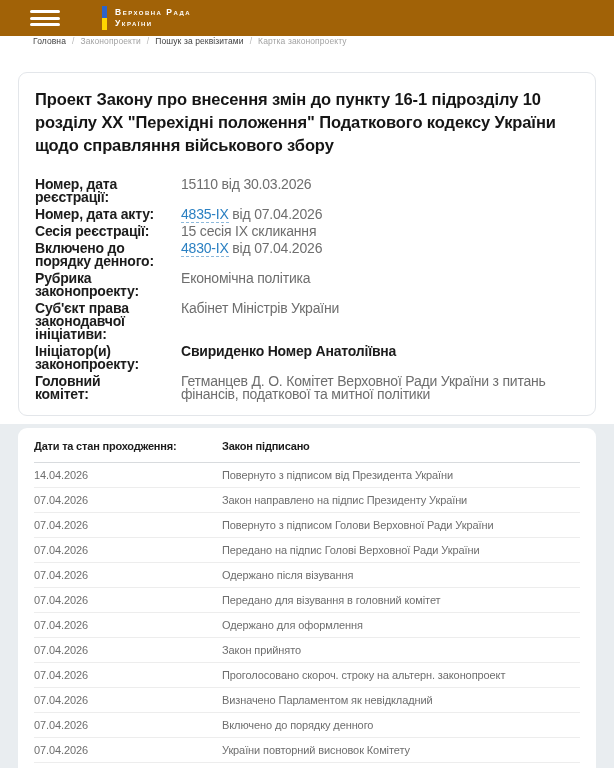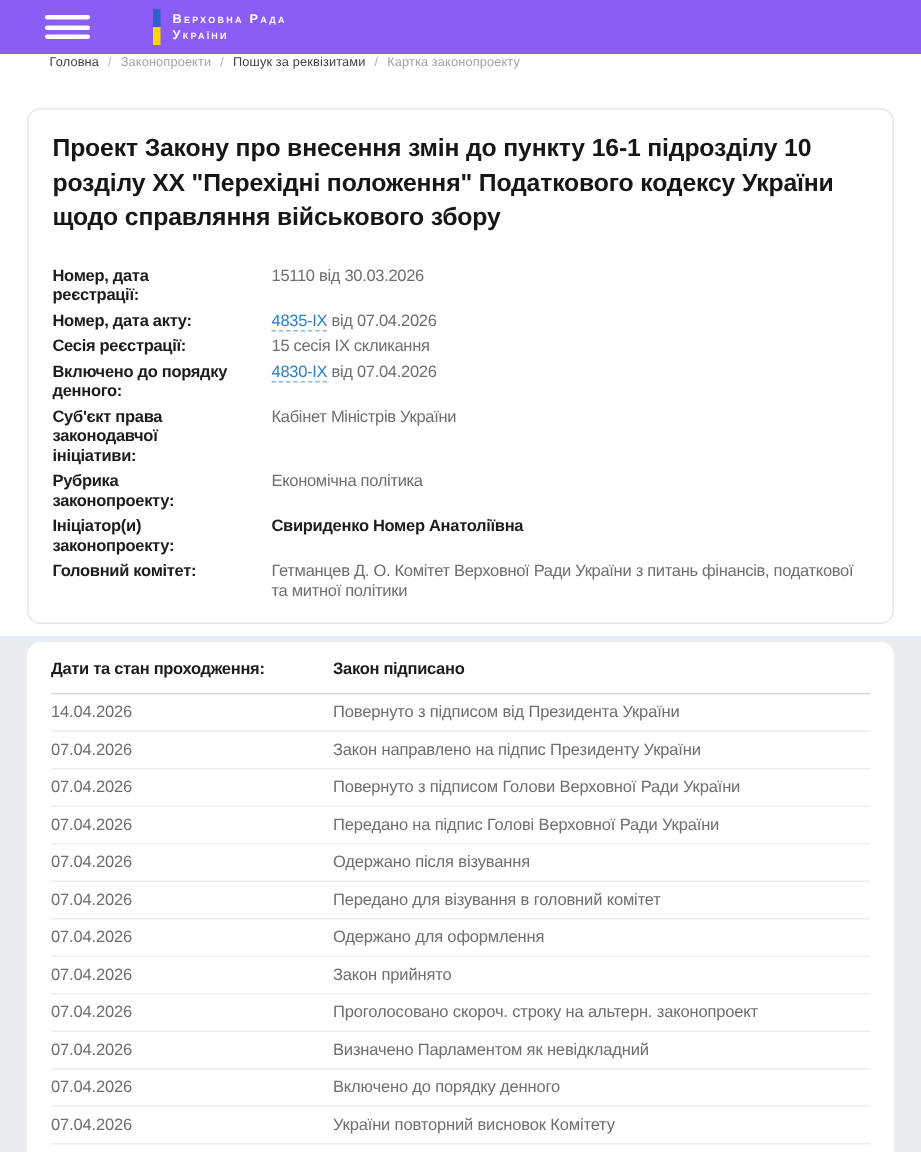--- a/index.html
+++ b/index.html
@@ -7,21 +7,21 @@
     width: 614px; height: 768px;
     overflow: hidden;
     background: #ffffff;
     font-family: "Liberation Sans", sans-serif;
     -webkit-font-smoothing: antialiased;
   }
 
   
   .topbar {
     height: 36px;
-    background: #8b5cf6;
+    background: #a16207;
     display: flex;
     align-items: center;
     padding-left: 30px;
   }
   .burger {
     width: 30px; height: 16px;
     display: flex; flex-direction: column; justify-content: space-between;
     cursor: pointer;
   }
   .burger i {
@@ -77,21 +77,21 @@
     color: #161616;
     line-height: 1.38;
     letter-spacing: -0.1px;
   }
   .meta { margin-top: 20px; }
   .meta-row {
     display: grid;
     grid-template-columns: 122px 1fr;
     column-gap: 14px;
     padding: 2px 0;
-    font-size: 11px;
+    font-size: 14px;
     line-height: 13px;
     letter-spacing: -0.2px;
     gap: 24px;
   }
   .meta-row .lbl { font-weight: 700; color: #1c1c1c; }
   .meta-row .val { color: #6e6e6e; }
   .meta-row .val.strong { color: #1c1c1c; font-weight: 700; }
   .doc-link {
     color: #2b80c2;
     font-weight: 400;
@@ -179,26 +179,26 @@
       </div>
       <div class="meta-row">
         <span class="lbl">Сесія реєстрації:</span>
         <span class="val">15 сесія IX скликання</span>
       </div>
       <div class="meta-row">
         <span class="lbl">Включено до порядку денного:</span>
         <span class="val"><a class="doc-link">4830-IX</a> <span>від 07.04.2026</span></span>
       </div>
       <div class="meta-row">
+        <span class="lbl">Рубрика законопроекту:</span>
+        <span class="val">Економічна політика</span>
+      </div>
+      <div class="meta-row">
         <span class="lbl">Суб'єкт права законодавчої ініціативи:</span>
         <span class="val">Кабінет Міністрів України</span>
-      </div>
-      <div class="meta-row">
-        <span class="lbl">Рубрика законопроекту:</span>
-        <span class="val">Економічна політика</span>
       </div>
       <div class="meta-row">
         <span class="lbl">Ініціатор(и) законопроекту:</span>
         <span class="val strong">Свириденко Номер Анатоліївна</span>
       </div>
       <div class="meta-row">
         <span class="lbl">Головний комітет:</span>
         <span class="val">Гетманцев Д. О. Комітет Верховної Ради України з питань фінансів, податкової та митної політики</span>
       </div>
     </div>

